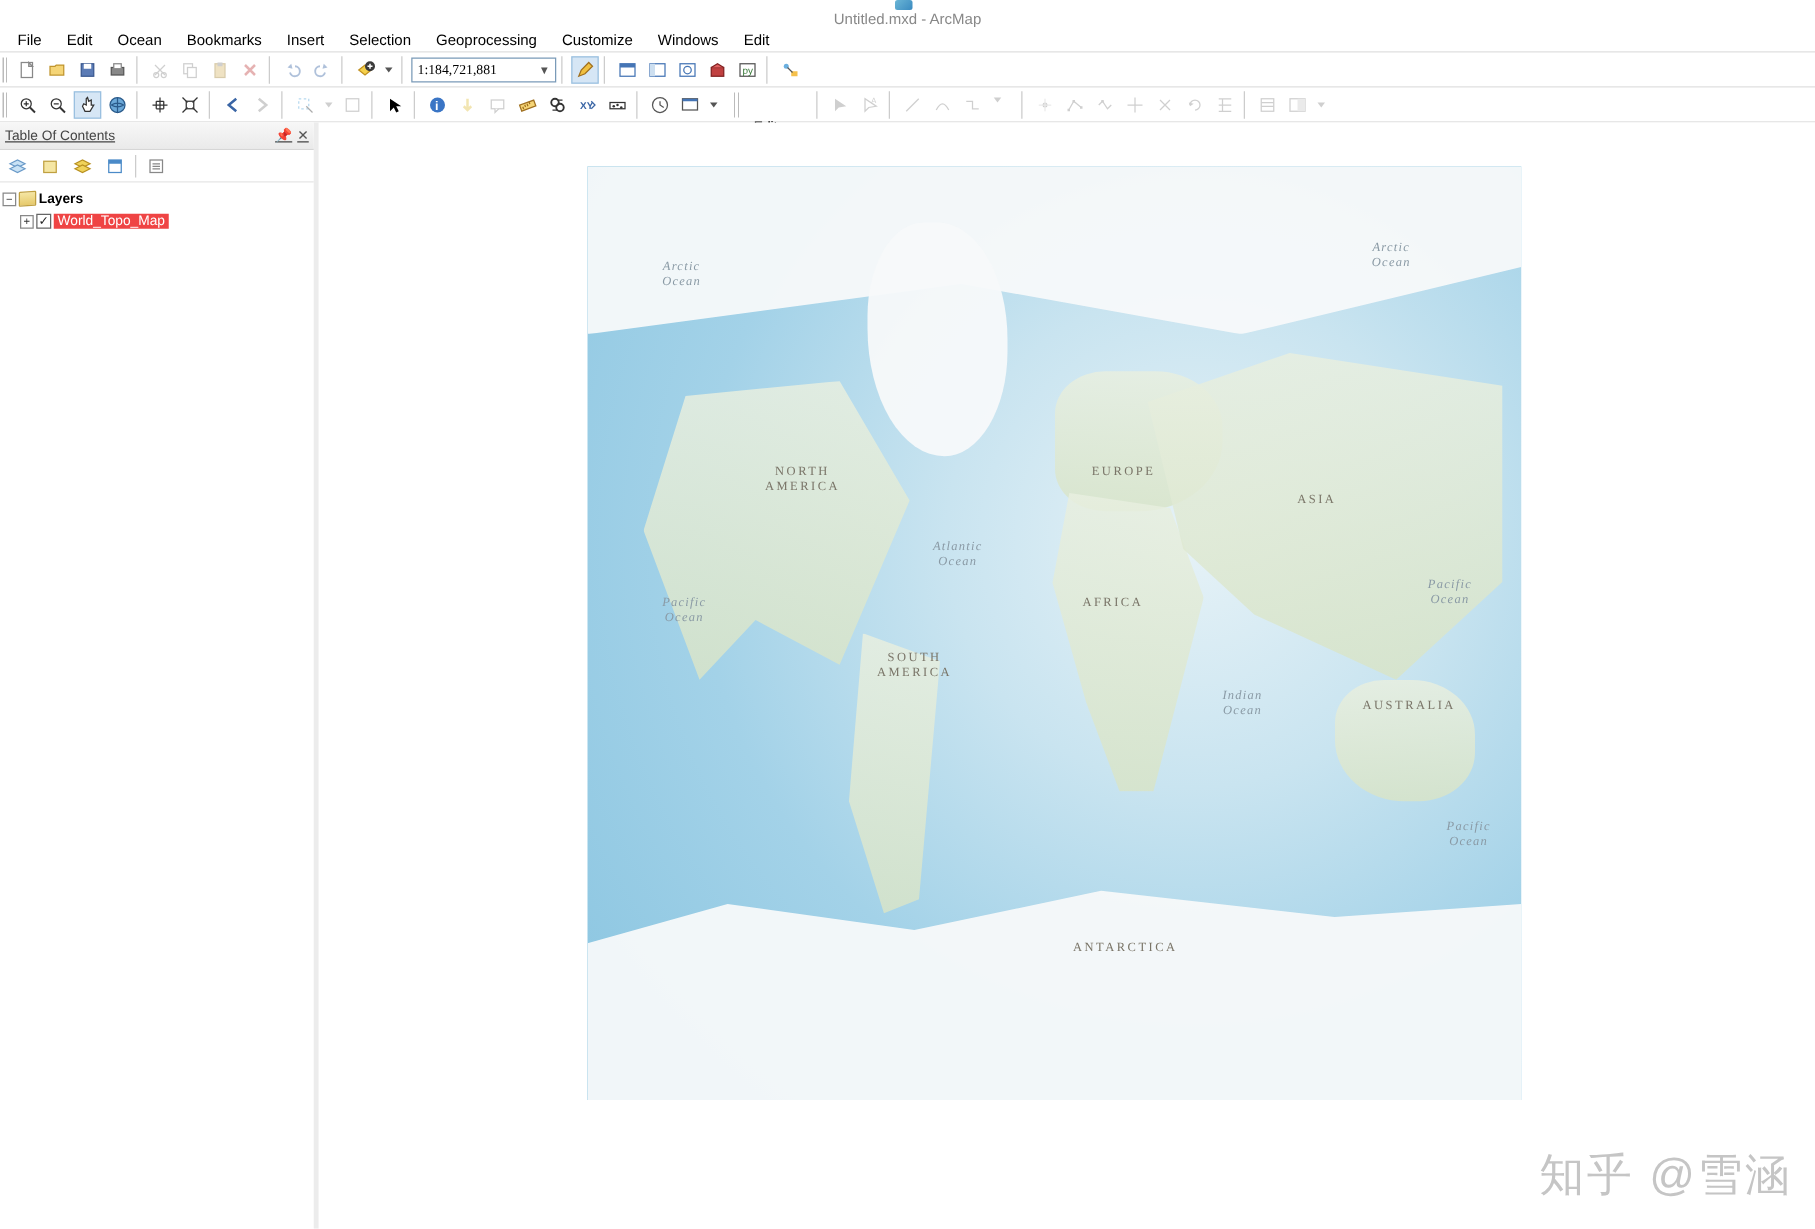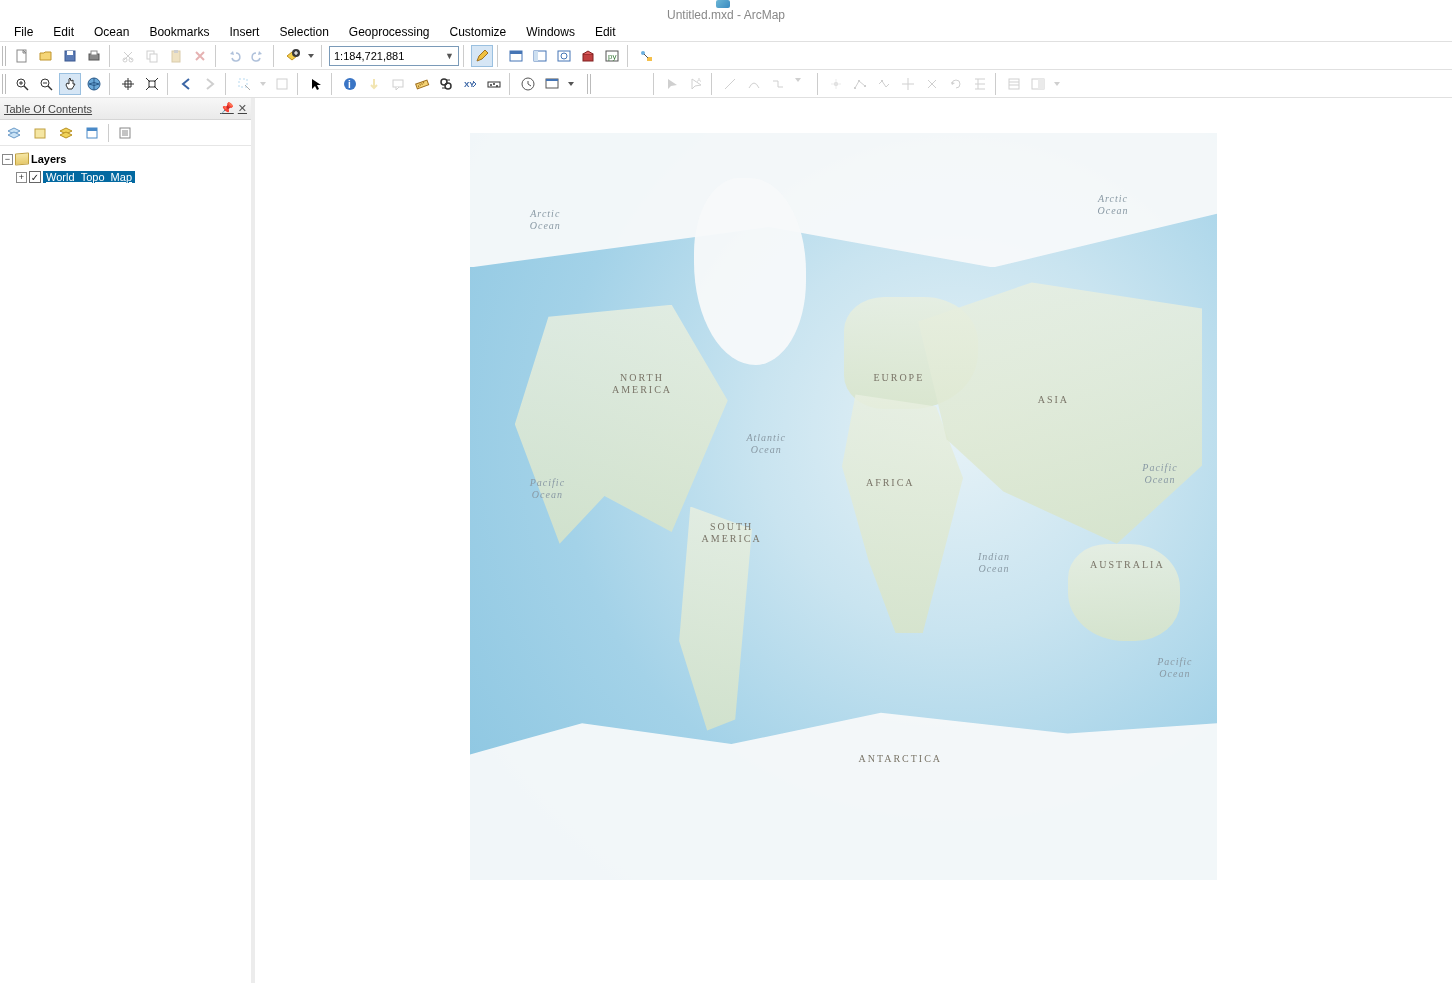--- a/index.html
+++ b/index.html
@@ -13,42 +13,42 @@
 .menubar { height: 20px; display: flex; align-items: center; padding: 0 4px; border-bottom: 1px solid #e0e0e0; }
 .menuitem { padding: 2px 10px; cursor: default; }
 
 
 .toolbar-row { height: 28px; display: flex; align-items: center; padding: 0 2px; border-bottom: 1px solid #e0e0e0; gap: 2px; }
 .tb-btn { width: 22px; height: 22px; display: flex; align-items: center; justify-content: center; border: 1px solid transparent; cursor: default; }
 .tb-btn.dis { opacity: 0.4; pointer-events: none; }
 .tb-btn.active { background:#d6e6f5; border-color:#9ac0e0; }
 .tb-sep { width: 4px; height: 22px; border-left: 1px solid #ccc; margin: 0 2px; }
 .tb-grip { width: 5px; height:20px; background: repeating-linear-gradient(90deg,#bbb 0,#bbb 1px,transparent 1px,transparent 3px); margin-right:2px; }
-.scale-combo { height: 20px; width: 130px; border: 1px solid #7a9ab8; background: #fff; display: flex; align-items: center; padding: 0 4px; font-size: 11px; }
+.scale-combo { height: 20px; width: 116px; border: 1px solid #7a9ab8; background: #fff; display: flex; align-items: center; padding: 0 4px; font-size: 11px; font-family: Liberation Serif, serif; }
 .scale-combo .dd { margin-left: auto; font-size: 9px; color: #555; }
 .editor-dd { height: 20px; border: 1px solid transparent; padding: 0 6px; display: flex; align-items: center; font-size: 11px; margin-top: 37px; }
 .editor-dd .dd { font-size:8px; margin-left:2px; }
 
 svg { display:block; }
 
 
 .main { display: flex; height: calc(983px - 22px - 20px - 28px - 28px); }
 
 
 .toc { width: 255px; border-right: 4px solid #ececec; background:#fff; display:flex; flex-direction:column; }
 .toc-header { height: 22px; background: linear-gradient(#f7f7f7,#eaeaea); border-bottom:1px solid #d6d6d6; display:flex; align-items:center; padding:0 4px; font-size:11px; color:#444;text-decoration:underline; }
 .toc-header .right-ctrls { margin-left:auto; display:flex; gap:4px; }
 .toc-icons { height: 26px; display:flex; align-items:center; gap:6px; padding:0 4px; border-bottom:1px solid #e6e6e6; }
 .toc-ico { width:20px; height:20px; display:flex; align-items:center; justify-content:center; border:1px solid transparent; }
 .toc-tree { padding:4px 2px; font-size:11px; }
 .tree-row { display:flex; align-items:center; gap:2px; height:18px; }
 .tree-toggle { width:11px; height:11px; border:1px solid #888; display:flex; align-items:center; justify-content:center; font-size:9px; line-height:1; color:#333; background:#fff; }
 .tree-layers-ico { width:14px; height:12px; background: linear-gradient(#f5e6a3,#e6c96b); border:1px solid #c0a040; border-radius:1px; transform:skewY(-4deg); }
 .tree-chk { width:12px; height:12px; border:1px solid #666; background:#fff; display:flex; align-items:center; justify-content:center; font-size:10px; color:#222; }
-.sel-label { background:#0369a1; color:#fff; padding:0 3px;text-decoration:underline; }
+.sel-label { background:#ef4444; color:#fff; padding:0 3px; }
 .bold { font-weight:bold;text-align:right; }
 
 
 .mapview { flex:1; background:#fff; position:relative; overflow:hidden; }
 .mapcanvas { position:absolute; left:215px; top:35px; width:747px; height:747px; background: radial-gradient(circle at 65% 40%, #e6f2f7 0%, #c9e4f0 30%, #a3d2e8 60%, #88c4e0 100%); }
 .mapcanvas .ice { position:absolute; background:#f7f9fa; opacity:0.95; }
 .ice.n  { top:0; left:0; right:0; height:18%; clip-path: polygon(0 0,100% 0,100% 60%,70% 100%,40% 70%,0 100%); }
 .ice.gr { top:6%; left:30%; width:15%; height:25%; border-radius:40% 50% 45% 55%; }
 .ice.s  { bottom:0; left:0; right:0; height:28%; clip-path: polygon(0 40%, 15% 25%, 35% 35%, 55% 20%, 80% 30%, 100% 25%, 100% 100%, 0 100%); }
 .landmass { position:absolute; background: linear-gradient(#e8efe0, #d8e4c8); opacity:0.85; }
@@ -523,14 +523,15 @@
       <div class="maplabel ocean" style="top:40%;left:37%">Atlantic<br>Ocean</div>
       <div class="maplabel ocean" style="top:56%;left:68%">Indian<br>Ocean</div>
       <div class="maplabel" style="top:32%;left:19%">NORTH<br>AMERICA</div>
       <div class="maplabel" style="top:52%;left:31%">SOUTH<br>AMERICA</div>
       <div class="maplabel" style="top:32%;left:54%">EUROPE</div>
       <div class="maplabel" style="top:46%;left:53%">AFRICA</div>
       <div class="maplabel" style="top:35%;left:76%">ASIA</div>
       <div class="maplabel" style="top:57%;left:83%">AUSTRALIA</div>
       <div class="maplabel" style="top:83%;left:52%">ANTARCTICA</div>
     </div>
+    <div class="watermark">知乎 @雪涵</div>
   </div>
 </div>
 
 </body></html>

